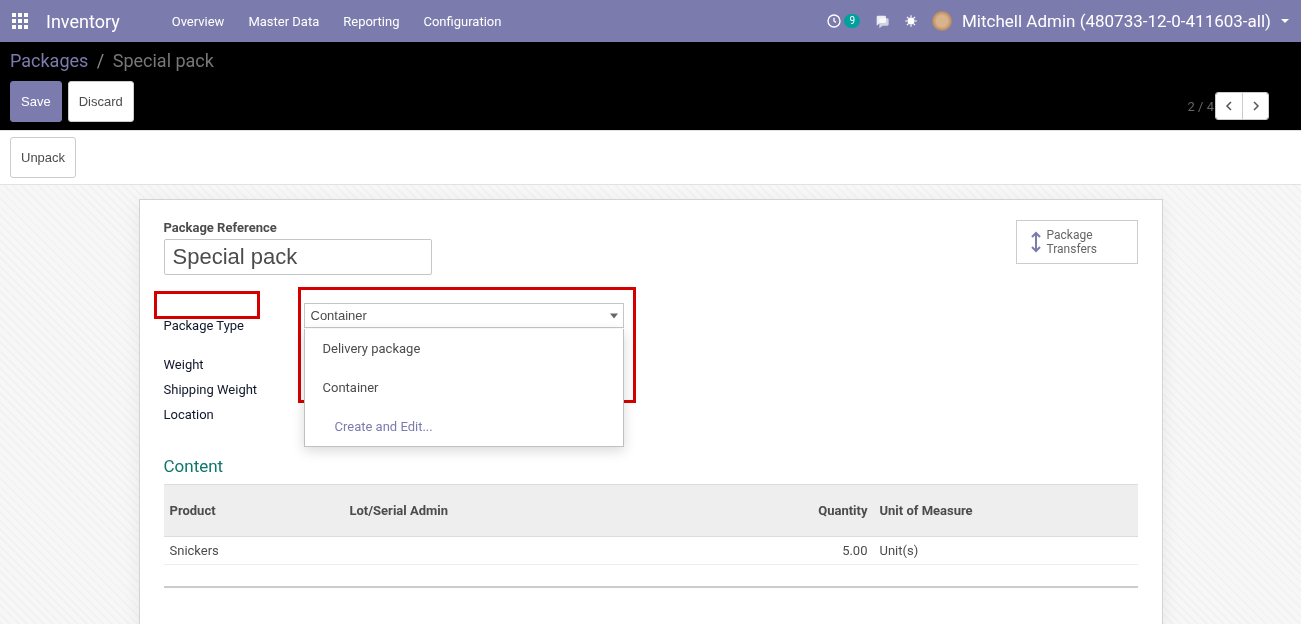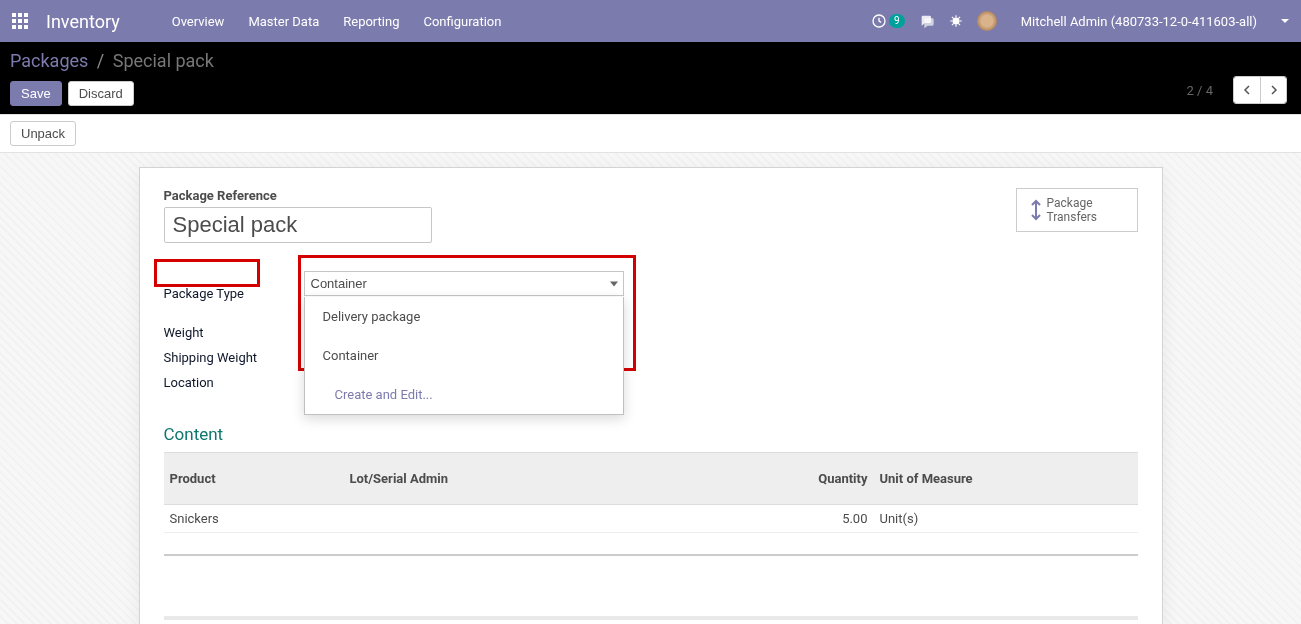--- a/index.html
+++ b/index.html
@@ -32,46 +32,46 @@
 }
 .nav-menu { display: flex; gap: 0; }
 .nav-menu a { color: #fff; text-decoration: none; padding: 12px 12px; font-size: 13px; cursor: pointer; }
 .nav-right { margin-left: auto; display: flex; align-items: center; gap: 14px; }
 .nav-right .nav-icon { cursor: pointer; display: inline-flex; align-items: center; }
 .badge-circle {
   background: #00a09d; color: #fff; border-radius: 10px;
   padding: 0 5px; font-size: 10px; margin-left: 2px;
   line-height: 14px; height: 14px; display: inline-block;
 }
-.nav-user { display: flex; align-items: center; gap: 24px; font-size: 13px; cursor: pointer; }
+.nav-user { display: flex; align-items: center; gap: 10px; font-size: 17px; cursor: pointer; }
 .avatar {
   width: 20px; height: 20px; border-radius: 50%;
   background: radial-gradient(circle, #d9b38c 40%, #8b5a2b 100%);
   display: inline-block;
 }
 .caret-down {
   width: 0; height: 0; border-left: 4px solid transparent;
   border-right: 4px solid transparent; border-top: 4px solid #fff;
 }
 .topbar {
   background: #000000; border-bottom: 1px solid #e2e2e0;
   padding: 8px 10px 8px 10px; min-height: 68px; position: relative;
 }
 .breadcrumbs { font-size: 18px; color: #7c7bad; margin-bottom: 10px; }
 .breadcrumbs .sep { color: #888; margin: 0 4px; }
 .breadcrumbs .current { color: #777; }
 .toolbar-btns { display: flex; gap: 6px; align-items: center; }
 .btn {
-  border: 1px solid #ccc; background: #fff; padding: 4px 10px;
+  border: 1px solid #ccc; background: #fff; padding: 12px 10px;
   font-size: 13px; border-radius: 3px; cursor: pointer; color: #4c4c4c;
 }
 .btn-primary { background: #7c7bad; color: #fff; border-color: #7c7bad; }
 .pager {
-  position: absolute; right: 14px; bottom: 10px;
-  display: flex; align-items: center; gap: 20px;
+  position: absolute; right: 32px; bottom: 10px;
+  display: flex; align-items: center; gap: 1px;
 }
 .pager .count { color: #666; font-size: 13px; }
 .pager-btns { display: flex; border: 1px solid #ccc; border-radius: 3px; overflow: hidden; }
 .pager-btn { width: 26px; height: 26px; display: flex; align-items: center; justify-content: center; cursor: pointer; background: #fff; }
 .pager-btn + .pager-btn { border-left: 1px solid #ccc; }
 .unpack-row { background: #fff; border-bottom: 1px solid #e2e2e0; padding: 6px 10px; }
 .main-area {
   background: repeating-linear-gradient(
     45deg, #f2f2f2, #f2f2f2 2px, #f7f7f7 2px, #f7f7f7 6px
   );

